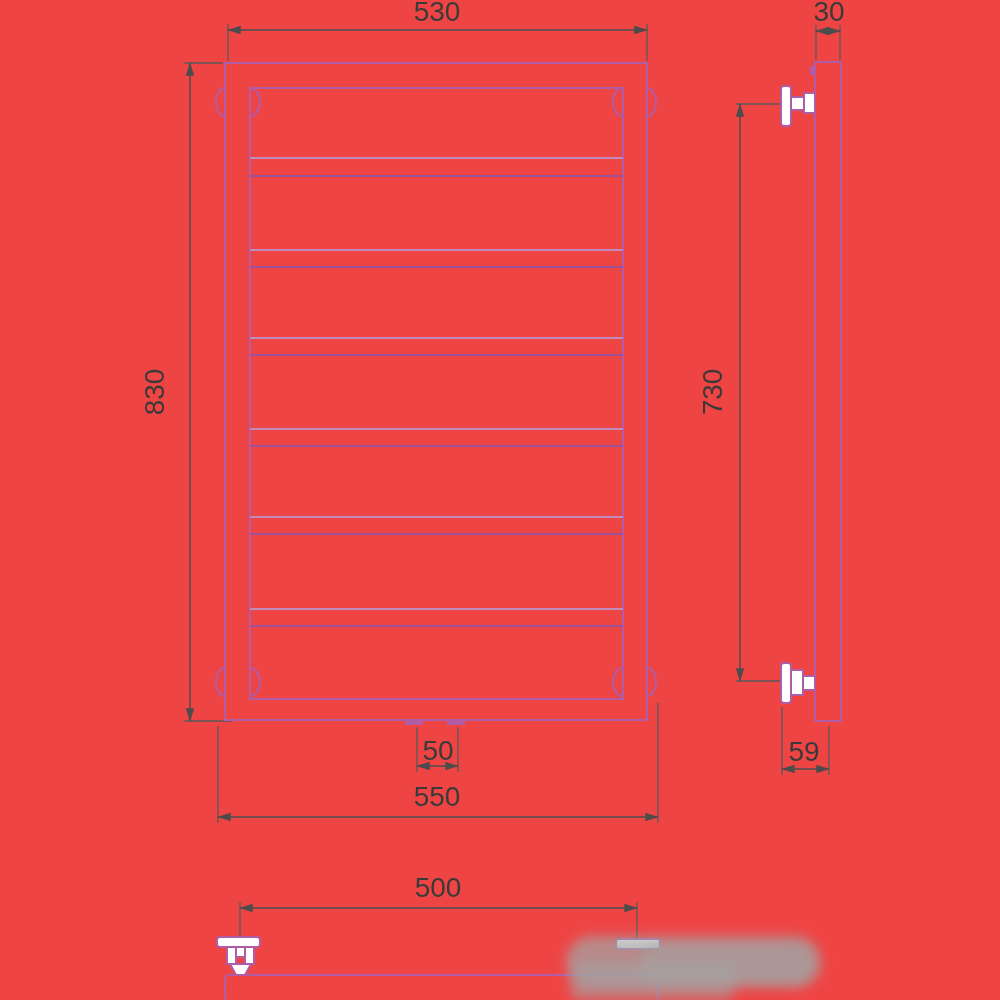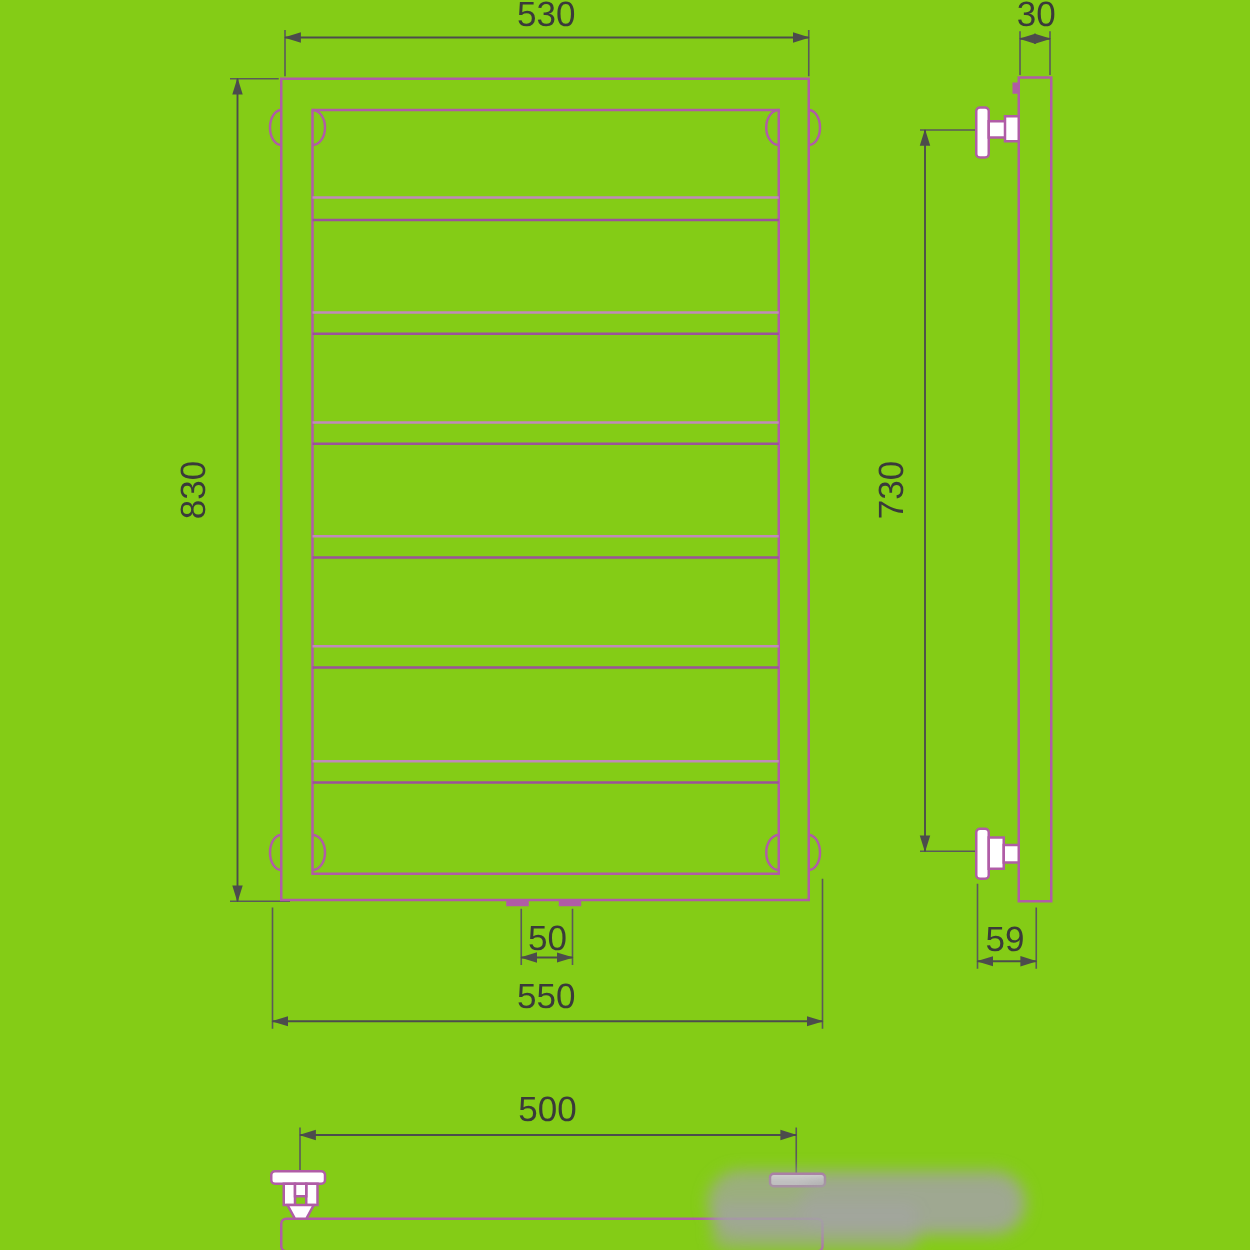--- a/index.html
+++ b/index.html
@@ -1,19 +1,19 @@
 <!DOCTYPE html>
 <html><head>
 <meta charset="utf-8">
 <style>
   html,body{margin:0;padding:0;background:#ffffff;}
   .canvas{
     position:relative;
     width:1000px;height:1000px;
-    background:#84cc16;
+    background:#ef4444;
     overflow:hidden;
     font-family:"Liberation Sans", sans-serif;
   }
   svg{position:absolute;left:0;top:0;}
   .obj{stroke:#b05ca6;stroke-width:2;fill:none;}
   .obj-fill{stroke:#b05ca6;stroke-width:2;fill:#ffffff;}
   .obj-solid{fill:#b05ca6;stroke:none;}
   .rung-top{stroke:#c08abb;stroke-width:2;fill:none;}
   .rung-bot{stroke:#9b529b;stroke-width:2;fill:none;}
   .dim{stroke:#4c4c4c;stroke-width:1.5;fill:none;}

